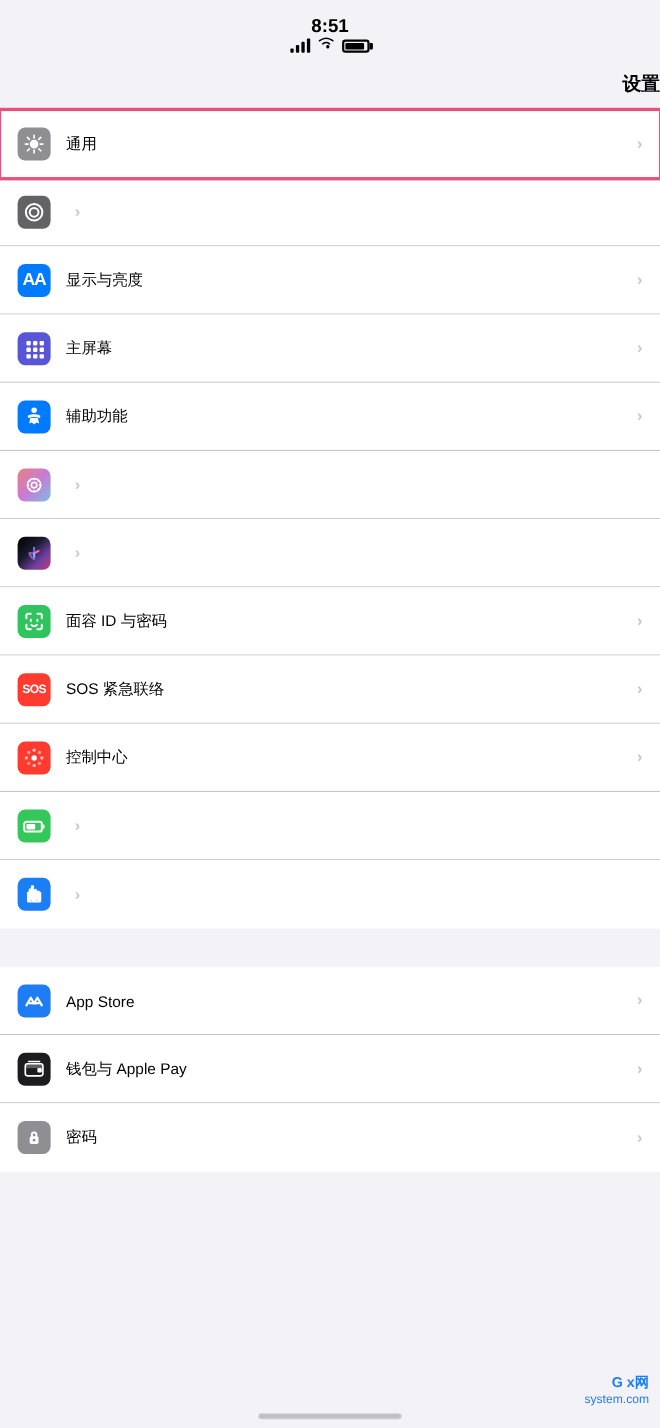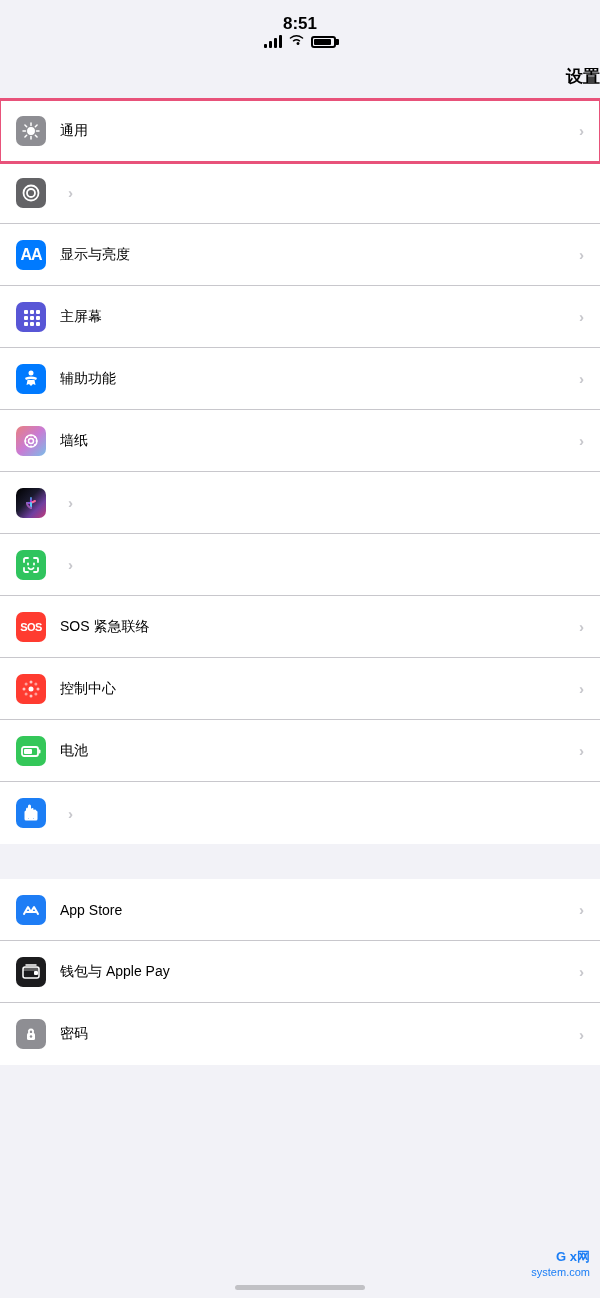--- a/index.html
+++ b/index.html
@@ -287,21 +287,20 @@
           <circle cx="9" cy="3.5" r="1" fill="white"></circle>
           <circle cx="9" cy="14.5" r="1" fill="white"></circle>
           <circle cx="3.5" cy="9" r="1" fill="white"></circle>
           <circle cx="14.5" cy="9" r="1" fill="white"></circle>
           <circle cx="5.1" cy="5.1" r="1" fill="white"></circle>
           <circle cx="12.9" cy="12.9" r="1" fill="white"></circle>
           <circle cx="12.9" cy="5.1" r="1" fill="white"></circle>
           <circle cx="5.1" cy="12.9" r="1" fill="white"></circle>
         </svg>
       </div>
-      <span class="item-label">墙纸</span>
       <span class="chevron">›</span>
     </div>
 
     <div class="settings-item">
       <div class="item-icon" style="background:linear-gradient(135deg,#000 0%,#1a1a2e 40%,#6f3fa0 70%,#c23b7a 100%);">
         <svg width="18" height="18" viewBox="0 0 18 18">
           <defs>
             <linearGradient id="siriG" x1="0" y1="0" x2="1" y2="1">
               <stop offset="0%" stop-color="#50e3c2"></stop>
               <stop offset="50%" stop-color="#4a90d9"></stop>
@@ -322,20 +321,21 @@
         <svg width="20" height="20" viewBox="0 0 20 20" stroke="white" stroke-width="1.8" fill="none" stroke-linecap="round">
           <path d="M3 7V4.5A1.5 1.5 0 0 1 4.5 3H7"></path>
           <path d="M13 3h2.5A1.5 1.5 0 0 1 17 4.5V7"></path>
           <path d="M17 13v2.5A1.5 1.5 0 0 1 15.5 17H13"></path>
           <path d="M7 17H4.5A1.5 1.5 0 0 1 3 15.5V13"></path>
           <path d="M7 8.5v1"></path>
           <path d="M13 8.5v1"></path>
           <path d="M7.5 13a3 3 0 0 0 5 0"></path>
         </svg>
       </div>
+      <span class="item-label">面容 ID 与密码</span>
       <span class="chevron">›</span>
     </div>
 
     <div class="settings-item">
       <div class="item-icon" style="background:#ff3b30;">
         <span style="color:white;font-size:11px;font-weight:800;letter-spacing:-0.5px;">SOS</span>
       </div>
       <span class="item-label">SOS 紧急联络</span>
       <span class="chevron">›</span>
     </div>
@@ -359,21 +359,20 @@
     </div>
 
     <div class="settings-item">
       <div class="item-icon" style="background:#34c759;">
         <svg width="22" height="22" viewBox="0 0 22 22" fill="none">
           <rect x="2" y="7" width="16" height="9" rx="2" stroke="white" stroke-width="1.8" fill="none"></rect>
           <rect x="18.5" y="9.5" width="2" height="4" rx="1" fill="white"></rect>
           <rect x="4" y="9" width="8" height="5" rx="1" fill="white"></rect>
         </svg>
       </div>
-      <span class="item-label">电池</span>
       <span class="chevron">›</span>
     </div>
 
     <div class="settings-item" style="border-bottom:none;">
       <div class="item-icon" style="background:#1c7ef5;">
         <svg width="20" height="20" viewBox="0 0 20 20" fill="white">
           <path d="M4 8 L4 17 L16 17 L16 8 Z" fill="white" rx="1"></path>
           <path d="M4 8 L4 17 L16 17 L16 8 Z" fill="white"></path>
           <rect x="3.5" y="7.5" width="13" height="10" rx="1.5" fill="white"></rect>
           <rect x="7" y="11" width="6" height="5" rx="0.5" fill="#1c7ef5"></rect>

